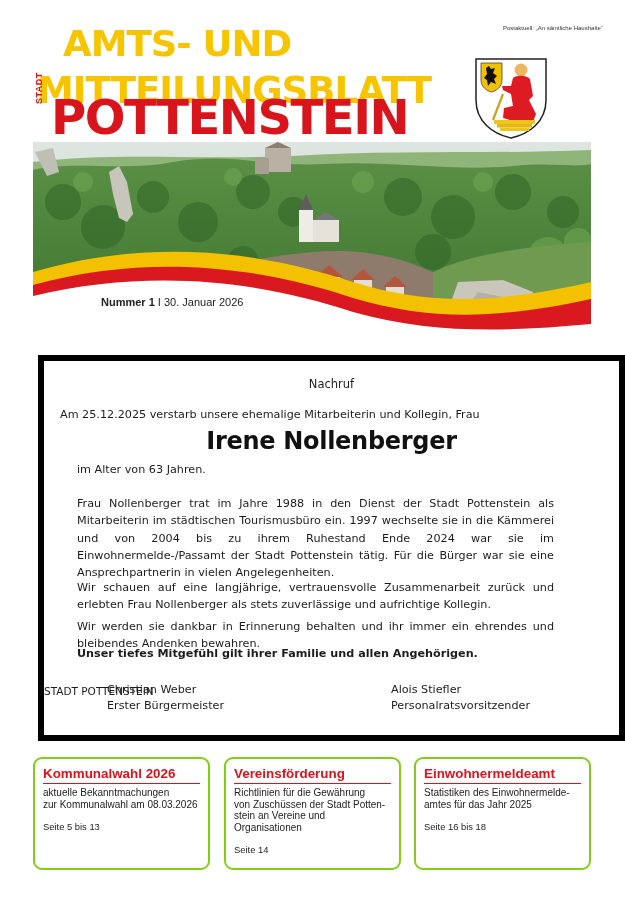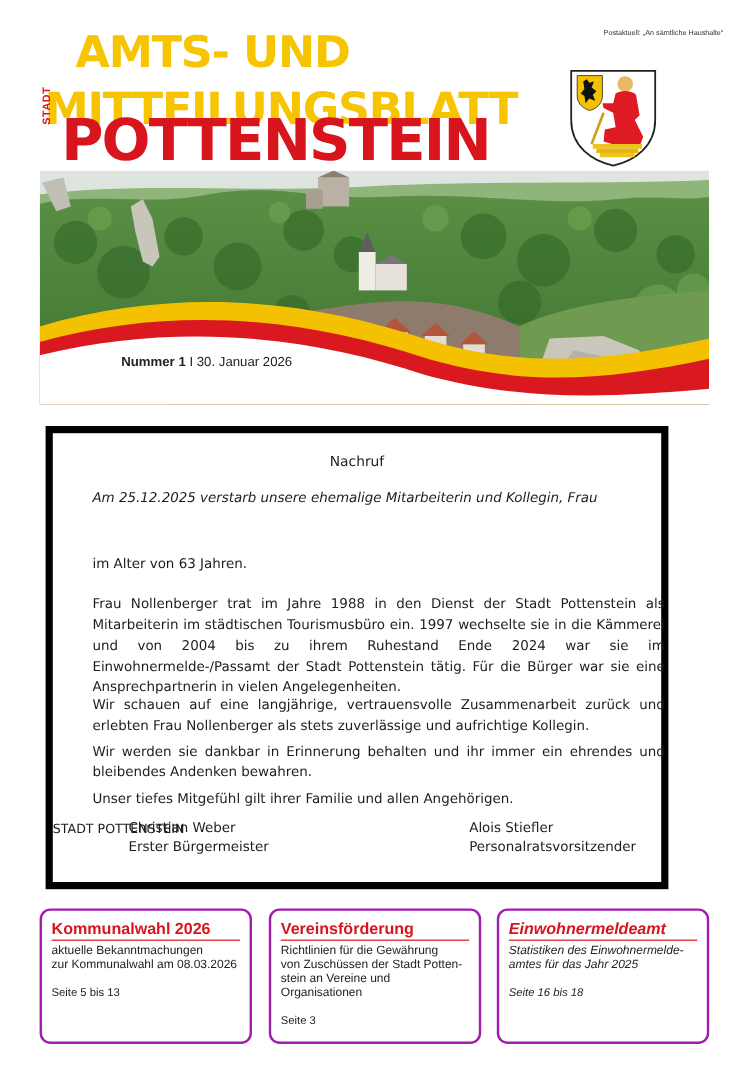--- a/index.html
+++ b/index.html
@@ -31,52 +31,52 @@
       position: absolute; left: 33px; top: 142px; width: 558px; height: 195px; overflow: hidden;
     }
     .banner svg { display: block; }
     .issue-line {
       position: absolute; left: 61px; top: 296px; font-size: 11px; color: #222; white-space: nowrap; padding-left: 40px;
     }
     .issue-line b { font-weight: 700; }
 
     
     .obit {
-      position: absolute; left: 38px; top: 355px; width: 519px; height: 386px;
+      position: absolute; left: 38px; top: 355px; width: 587px; height: 386px;
       border: 6px solid #000; background: #fff;
       font-family: "DejaVu Sans", sans-serif; font-size: 11.2px; color: #1c1c1c;
     }
     .obit-heading { position: absolute; left: 0; right: 0; top: 16px; text-align: center; font-size: 11.5px; }
-    .obit-intro { position: absolute; left: 33px; top: 47px; white-space: nowrap; font-style: italic; }
+    .obit-intro { position: absolute; left: 16px; top: 47px; white-space: nowrap; }
     .obit-name {
       position: absolute; left: 0; right: 0; top: 66px; text-align: center;
       font-size: 24px; font-weight: 700; letter-spacing: -0.3px; color: #111;
     }
     .obit-age { position: absolute; left: 33px; top: 102px; }
     .obit-para {
       position: absolute; left: 33px; width: 477px; text-align: justify; line-height: 17.3px;
     }
     .p1 { top: 134px; }
     .p2 { top: 218px; }
     .p3 { top: 257px; }
-    .p4 { top: 296px; }
+    .p4 { top: 284px; font-weight: bold; }
     .obit-org { position: absolute; left: 0; right: 0; top: 324px; text-align: left; font-size: 10.5px; }
     .sig { position: absolute; top: 321px; line-height: 16px; font-size: 11.2px; }
     .sig-left { left: 63px; }
     .sig-right { left: 347px; }
 
     
     .card {
       position: absolute; top: 757px; width: 177px; height: 113px;
-      border: 2px solid #a21caf; border-radius: 9px; background: #fff;
+      border: 2px solid #84cc16; border-radius: 9px; background: #fff;
       padding: 6px 8px 0 8px;
     }
     .card-1 { left: 33px; }
     .card-2 { left: 224px; }
-    .card-3 { left: 414px; font-style: italic; }
+    .card-3 { left: 414px; }
     .card-title {
       font-size: 13.4px; font-weight: 700; color: #d8141c; line-height: 17px;
       border-bottom: 1.5px solid #d8141c; padding-bottom: 1px; margin-bottom: 3px; white-space: nowrap;
     }
     .card-text { font-size: 10px; line-height: 11.5px; color: #222; }
     .card-page { font-size: 9.4px; line-height: 12px; color: #222; margin-top: 11px; }
   </style>
 </head>
 <body>
 
@@ -203,20 +203,21 @@
     <path d="M0 143 C120 110 230 126 320 156 C400 180 470 176 558 157 L558 195 L0 195 Z" fill="#da1820"></path>
     <path d="M0 154 C120 125 230 140 320 170 C400 192 470 190 558 182 L558 195 L0 195 Z" fill="#ffffff"></path>
   </svg>
 </section>
 
 <div class="issue-line"><b>Nummer 1</b><span> I </span><span>30. Januar 2026</span></div>
 
 <section class="obit">
   <div class="obit-heading">Nachruf</div>
   <div class="obit-intro">Am 25.12.2025 verstarb unsere ehemalige Mitarbeiterin und Kollegin, Frau</div>
+  <div class="obit-name">Irene Nollenberger</div>
   <div class="obit-age">im Alter von 63 Jahren.</div>
 
   <p class="obit-para p1">Frau Nollenberger trat im Jahre 1988 in den Dienst der Stadt Pottenstein als Mitarbeiterin im städtischen Tourismusbüro ein. 1997 wechselte sie in die Kämmerei und von 2004 bis zu ihrem Ruhestand Ende 2024 war sie im Einwohnermelde-/Passamt der Stadt Pottenstein tätig. Für die Bürger war sie eine Ansprechpartnerin in vielen Angelegenheiten.</p>
   <p class="obit-para p2">Wir schauen auf eine langjährige, vertrauensvolle Zusammenarbeit zurück und erlebten Frau Nollenberger als stets zuverlässige und aufrichtige Kollegin.</p>
   <p class="obit-para p3">Wir werden sie dankbar in Erinnerung behalten und ihr immer ein ehrendes und bleibendes Andenken bewahren.</p>
   <p class="obit-para p4">Unser tiefes Mitgefühl gilt ihrer Familie und allen Angehörigen.</p>
 
   <div class="obit-org">STADT POTTENSTEIN</div>
 
   <div class="sig sig-left">
@@ -235,21 +236,21 @@
     <div class="card-text">aktuelle Bekanntmachungen</div>
     <div class="card-text">zur Kommunalwahl am 08.03.2026</div>
     <div class="card-page">Seite 5 bis 13</div>
   </div>
 
   <div class="card card-2">
     <div class="card-title">Vereinsförderung</div>
     <div class="card-text">Richtlinien für die Gewährung</div>
     <div class="card-text">von Zuschüssen der Stadt Potten-</div>
     <div class="card-text">stein an Vereine und Organisationen</div>
-    <div class="card-page">Seite 3</div>
+    <div class="card-page">Seite 14</div>
   </div>
 
   <div class="card card-3">
     <div class="card-title">Einwohnermeldeamt</div>
     <div class="card-text">Statistiken des Einwohnermelde-</div>
     <div class="card-text">amtes für das Jahr 2025</div>
     <div class="card-page">Seite 16 bis 18</div>
   </div>
 </section>
 

